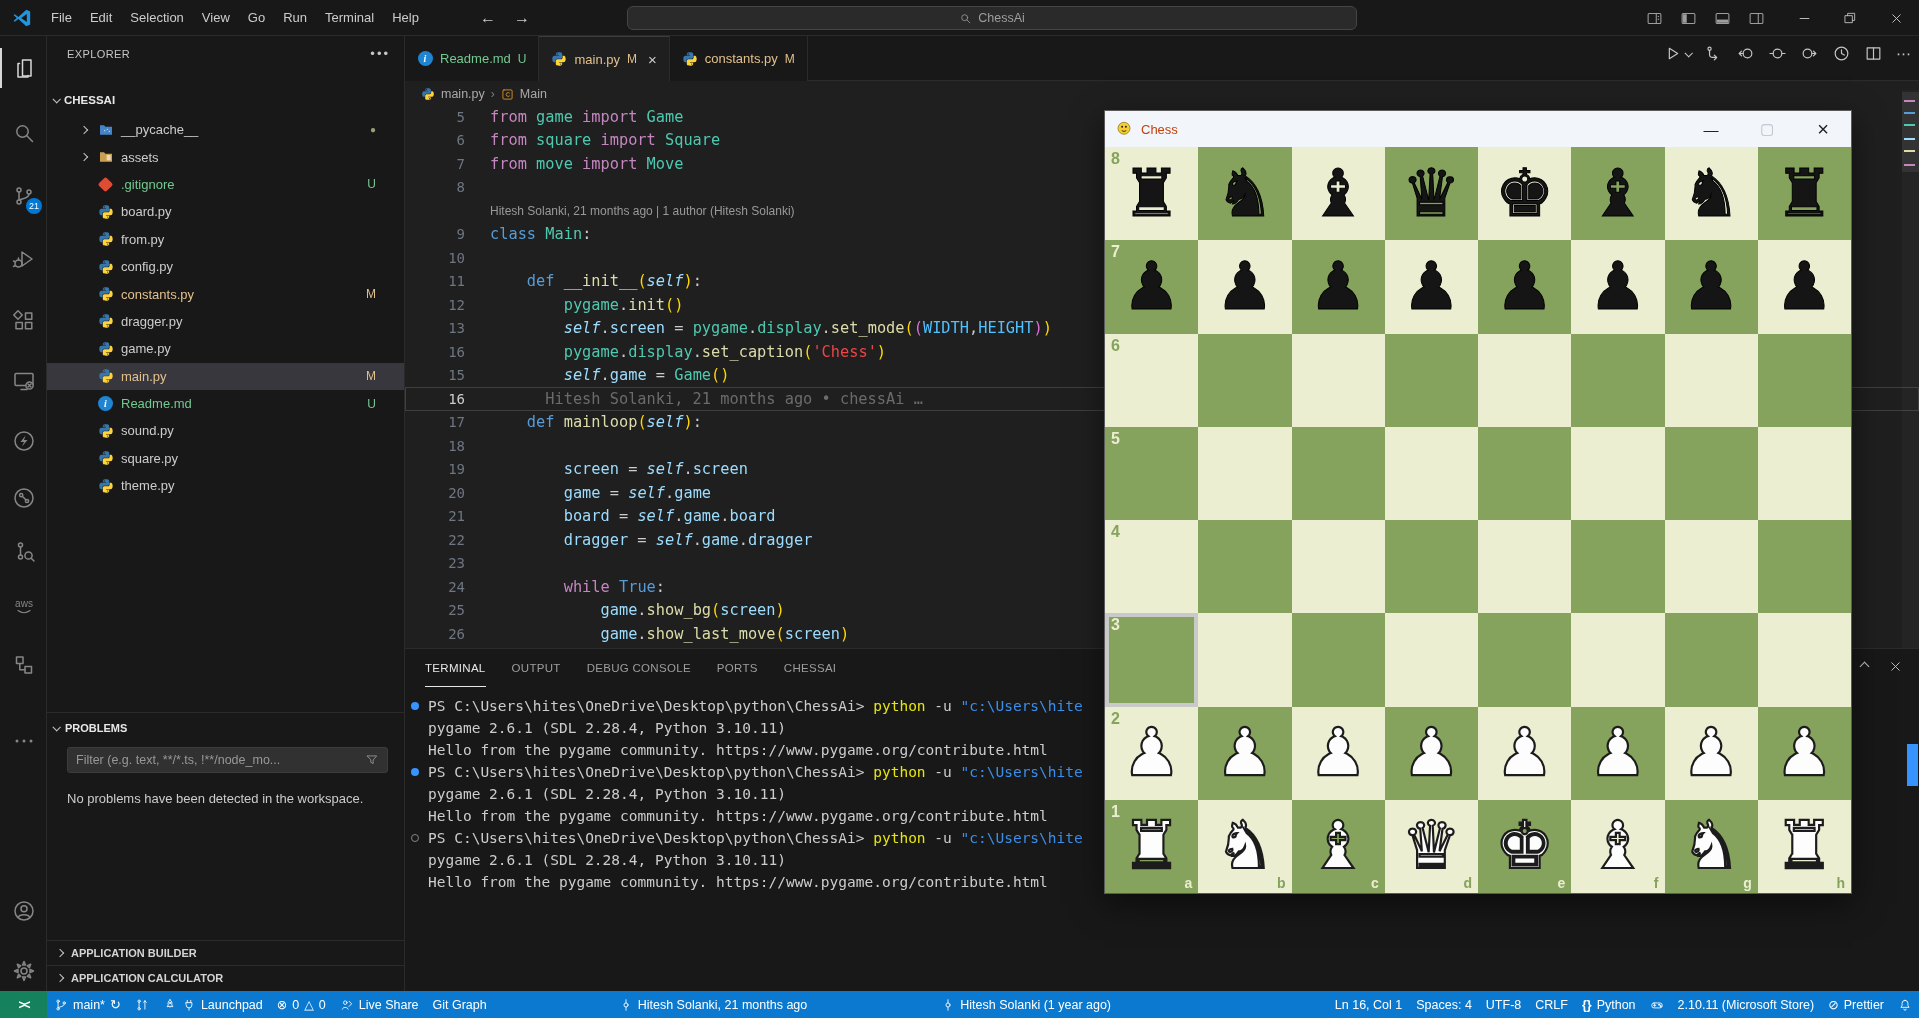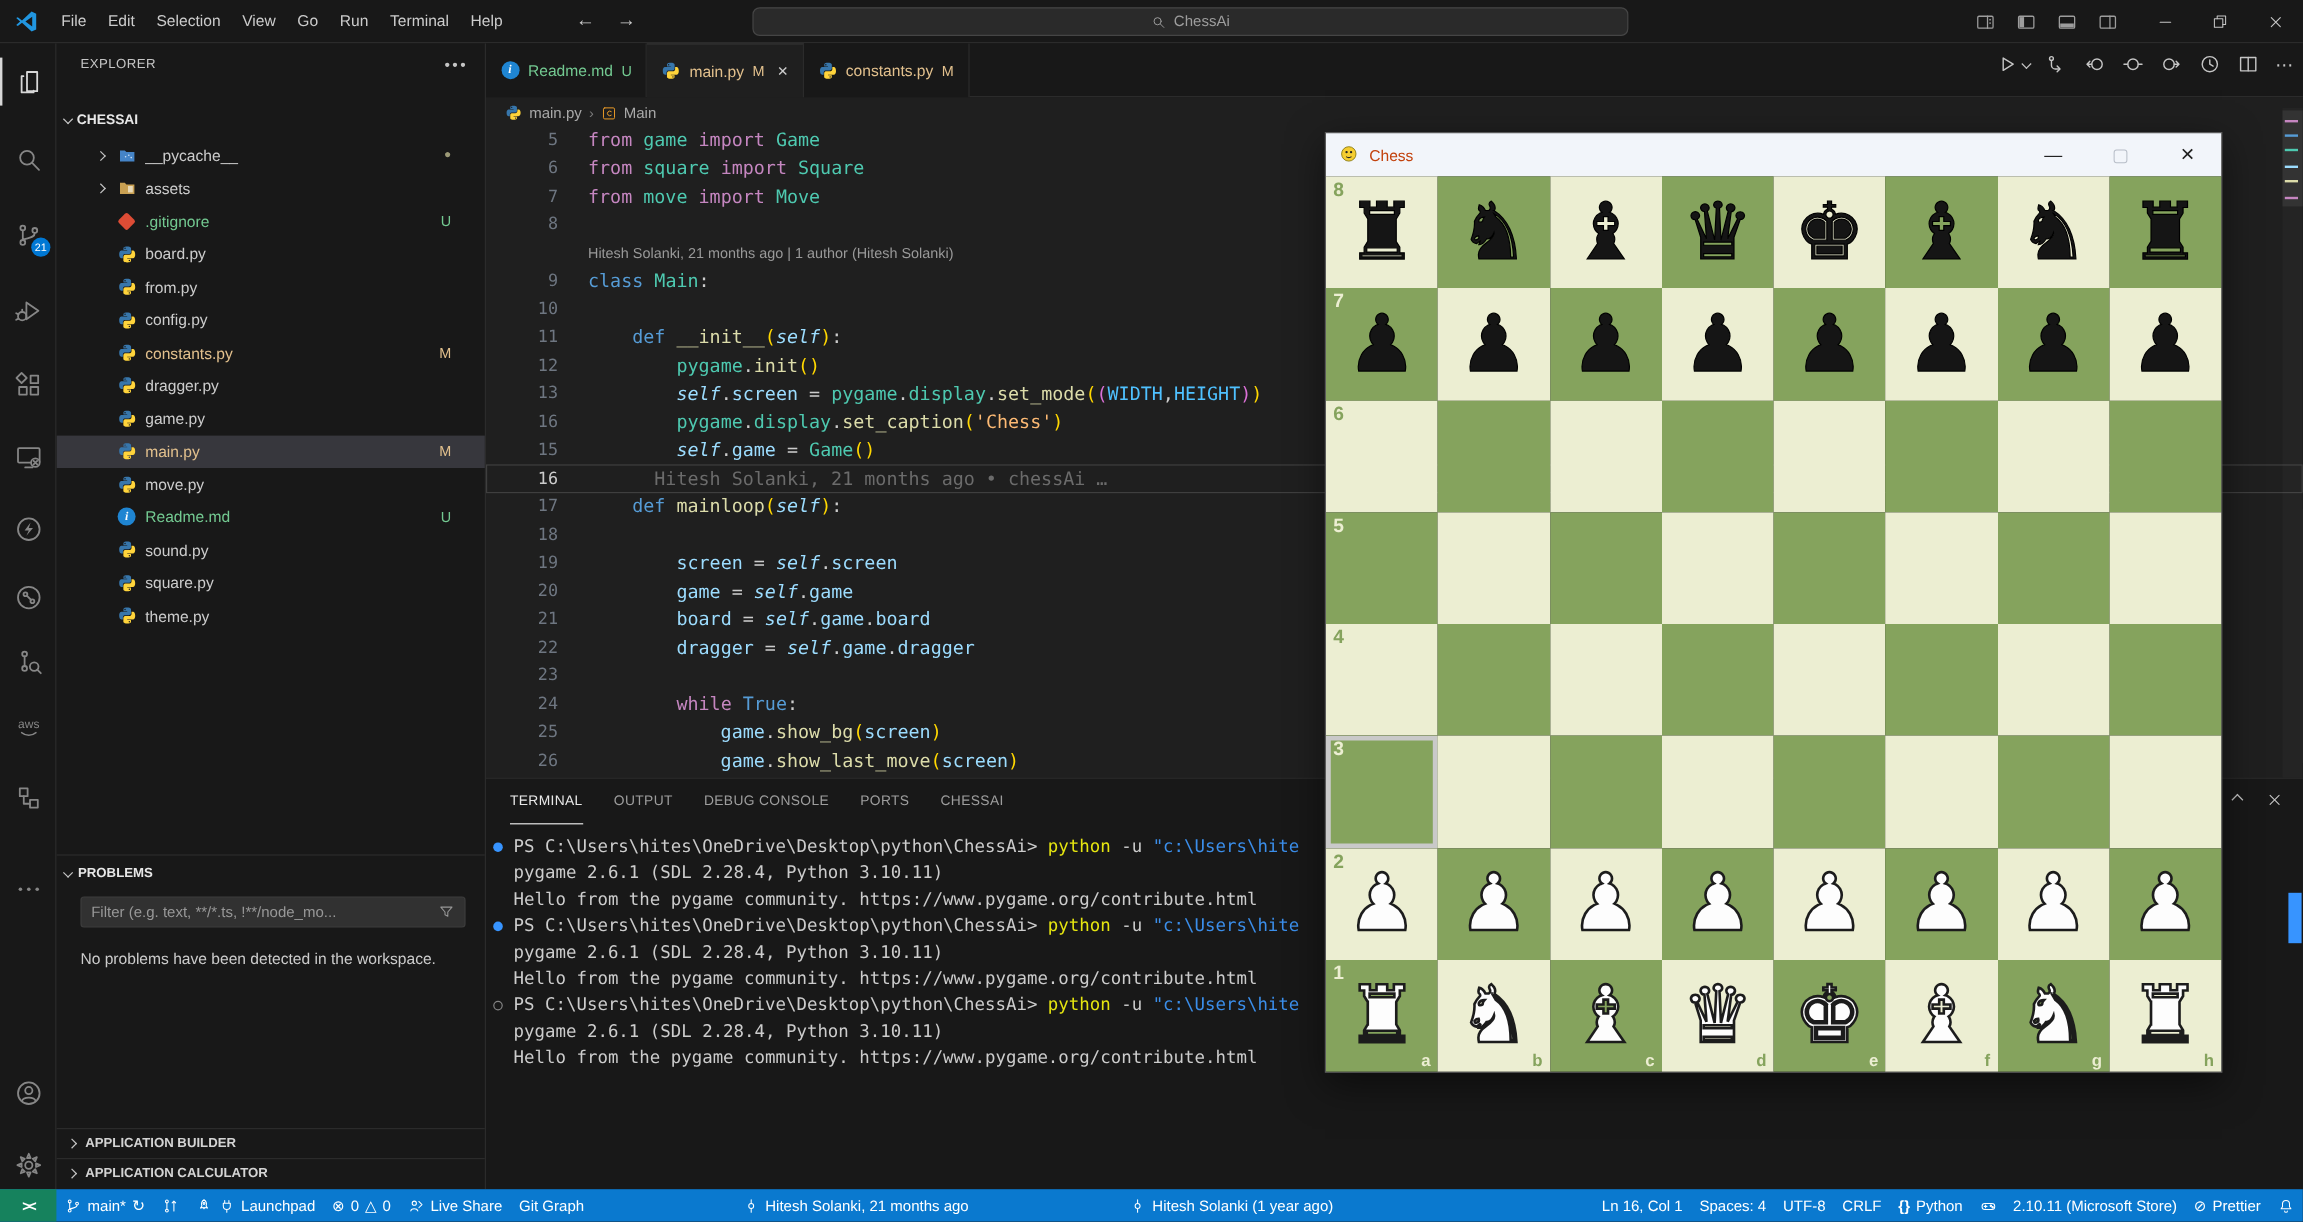--- a/index.html
+++ b/index.html
@@ -88,21 +88,21 @@
     font-family:"DejaVu Sans Mono", monospace; font-size:15.3px; }
   .code-inner { margin-top:-2px; }
   .cline { height:23.5px; display:flex; align-items:center; white-space:pre; }
   .cline .ln { width:60px; text-align:right; color:#6e7681; flex:none; font-size:14px; }
   .cline .ctext { padding-left:25px; }
   .cline.current { outline:1px solid #3f3f3f; outline-offset:-1px; }
   .cline.current .ln { color:#cccccc; }
   .cline.codelens .ctext { color:#999999; font-size:12px; font-family:"Liberation Sans",sans-serif; }
   .blame { color:#6b6b6b; }
   .tok-kw{color:#C586C0}.tok-kwb{color:#569CD6}.tok-fn{color:#DCDCAA}.tok-cls{color:#4EC9B0}
-  .tok-var{color:#9CDCFE}.tok-slf{color:#9CDCFE;font-style:italic}.tok-str{color:#fdba74}
+  .tok-var{color:#9CDCFE}.tok-slf{color:#9CDCFE;font-style:italic}.tok-str{color:#ef4444}
   .tok-punc{color:#cccccc}.tok-p1{color:#FFD700}.tok-p2{color:#DA70D6}.tok-const{color:#4FC1FF}
 
   .minimap { position:absolute; right:0; top:54px; width:17px; height:560px; background:rgba(255,255,255,.025); }
   .minimap .slider { position:absolute; left:0; top:2px; width:100%; height:80px; background:rgba(255,255,255,.07); }
   .mm-mark { position:absolute; left:2px; width:11px; height:2px; }
 
   
   .panel { position:absolute; left:0; top:612px; width:100%; height:343px; background:#181818; border-top:1px solid #2b2b2b; }
   .panel-head { height:38px; display:flex; align-items:center; gap:26px; padding-left:20px; }
   .ptab { font-size:11.5px; letter-spacing:.3px; color:#9d9d9d; height:38px; display:flex; align-items:center; }
@@ -430,30 +430,20 @@
       <div class="file-row selected state-modified">
         <span class="chevslot"></span>
         <span class="ficon py-icon">
           <svg viewBox="0 0 24 24" width="16" height="16">
             <path fill="#3776ab" d="M11.9 2c-5 0-4.6 2.2-4.6 2.2v2.3h4.7v.7H5.3S2 6.8 2 11.9s2.9 4.9 2.9 4.9h1.7v-2.4s-.1-2.9 2.8-2.9h4.7s2.7.1 2.7-2.6V4.5S17.2 2 11.9 2zM9.3 3.5a.9.9 0 1 1 0 1.8.9.9 0 0 1 0-1.8z"></path>
             <path fill="#ffd43b" d="M12.1 22c5 0 4.6-2.2 4.6-2.2v-2.3H12v-.7h6.7s3.3.4 3.3-4.7-2.9-4.9-2.9-4.9h-1.7v2.4s.1 2.9-2.8 2.9H9.9s-2.7-.1-2.7 2.6v4.4S6.8 22 12.1 22zm2.6-1.5a.9.9 0 1 1 0-1.8.9.9 0 0 1 0 1.8z"></path>
           </svg>
         </span>
         <span class="flabel">main.py</span>
         <span class="fbadge">M</span>
-      </div>
-      <div class="file-row">
-        <span class="chevslot"></span>
-        <span class="ficon py-icon">
-          <svg viewBox="0 0 24 24" width="16" height="16">
-            <path fill="#3776ab" d="M11.9 2c-5 0-4.6 2.2-4.6 2.2v2.3h4.7v.7H5.3S2 6.8 2 11.9s2.9 4.9 2.9 4.9h1.7v-2.4s-.1-2.9 2.8-2.9h4.7s2.7.1 2.7-2.6V4.5S17.2 2 11.9 2zM9.3 3.5a.9.9 0 1 1 0 1.8.9.9 0 0 1 0-1.8z"></path>
-            <path fill="#ffd43b" d="M12.1 22c5 0 4.6-2.2 4.6-2.2v-2.3H12v-.7h6.7s3.3.4 3.3-4.7-2.9-4.9-2.9-4.9h-1.7v2.4s.1 2.9-2.8 2.9H9.9s-2.7-.1-2.7 2.6v4.4S6.8 22 12.1 22zm2.6-1.5a.9.9 0 1 1 0-1.8.9.9 0 0 1 0 1.8z"></path>
-          </svg>
-        </span>
-        <span class="flabel">move.py</span>
       </div>
       <div class="file-row state-added">
         <span class="chevslot"></span>
         <span class="ficon py-icon">
           <span class="info-icon">i</span>
         </span>
         <span class="flabel">Readme.md</span>
         <span class="fbadge">U</span>
       </div>
       <div class="file-row">

